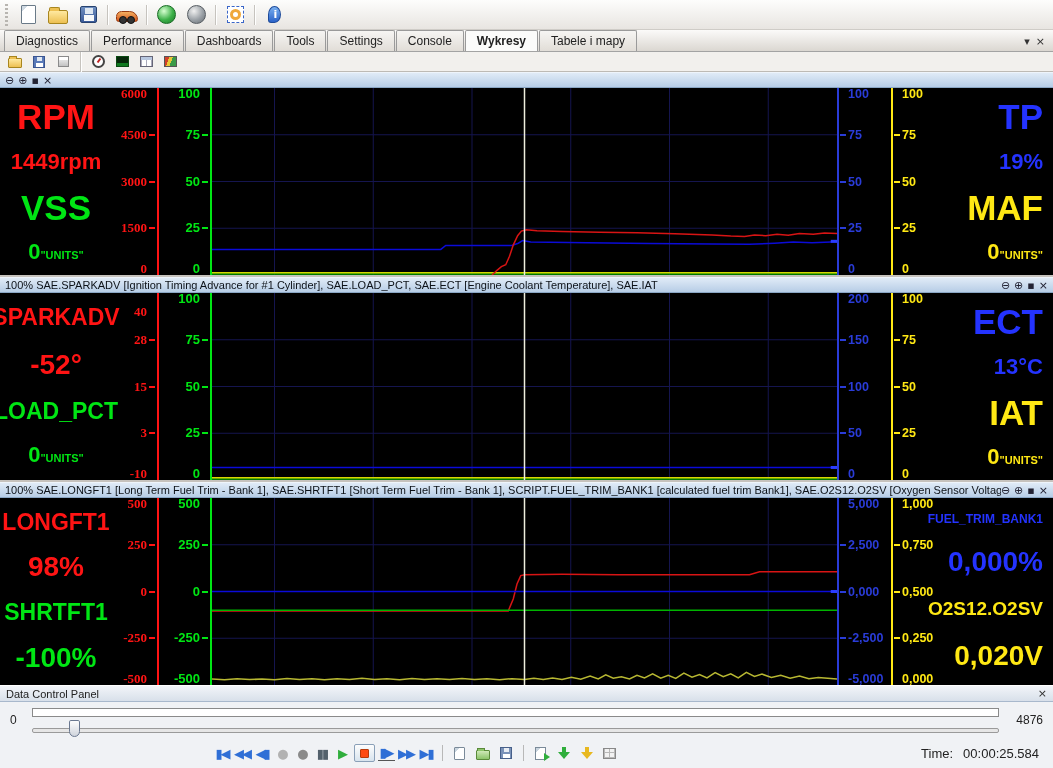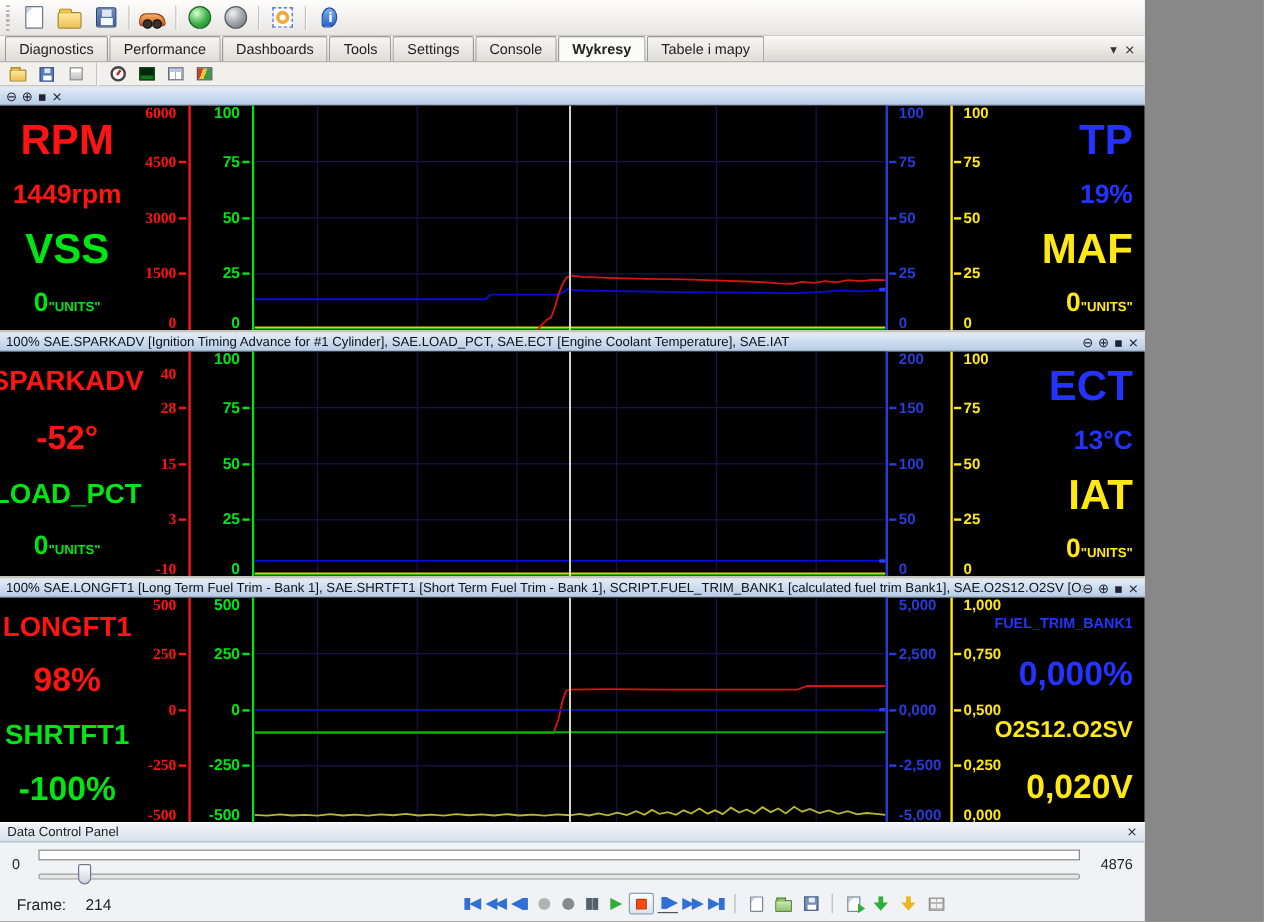--- a/index.html
+++ b/index.html
@@ -1,17 +1,17 @@
 <!DOCTYPE html>
 <html><head>
 <meta charset="utf-8">
 <style>
   html,body{margin:0;padding:0;background:#888;}
   *{box-sizing:border-box;}
-  .win{width:954px;height:768px;display:flex;flex-direction:column;background:#f0f2f5;
+  .win{width:1053px;height:768px;display:flex;flex-direction:column;background:#f0f2f5;
        font-family:"Liberation Sans",sans-serif;overflow:hidden;}
 
   
   .toolbar-main{height:30px;flex:none;display:flex;align-items:center;padding-left:3px;
     background:linear-gradient(#fdfdfc,#e8e5e1);border-bottom:1px solid #cfccc7;}
   .grip{width:3px;height:22px;margin:0 5px 0 2px;
     background:repeating-linear-gradient(#b8b5b0 0 2px,transparent 2px 4px);}
   .tb-btn{width:30px;height:26px;display:flex;align-items:center;justify-content:center;
     background:none;border:1px solid transparent;border-radius:3px;padding:0;}
   .tb-sep{width:1px;height:20px;background:#c6c3be;box-shadow:1px 0 0 #fff;margin:0 4px;}
@@ -473,24 +473,20 @@
     <div class="slider-stack">
       <div class="sprog"></div>
       <div class="sgroove">
         <div class="sthumb" id="sthumb" style="left: 4.39%;"></div>
       </div>
     </div>
     <span class="smax">4876</span>
   </div>
 
   <div class="bottom-row">
-    <div class="frame-group">
-      <span>Frame:</span>
-      <span>214</span>
-    </div>
     <div class="transport" id="transport">
         <span class="tglyph" style="color: rgb(47, 111, 214);">▮◀</span>
         <span class="tglyph" style="color: rgb(47, 111, 214);">◀◀</span>
         <span class="tglyph" style="color: rgb(47, 111, 214);">◀▮</span>
         <span class="tglyph" style="color: rgb(178, 178, 178);">●</span>
         <span class="tglyph" style="color: rgb(138, 138, 138);">●</span>
         <span class="tglyph" style="color: rgb(83, 97, 108);">▮▮</span>
         <span class="tglyph" style="color: rgb(47, 174, 60);">▶</span>
         <span class="stopbtn">
           <span class="stopsq"></span>
@@ -515,15 +511,19 @@
         <span class="tbtn2">
           <span class="mi mi-arrow-green mi-arrow"></span>
         </span>
         <span class="tbtn2">
           <span class="mi mi-arrow-yellow mi-arrow"></span>
         </span>
         <span class="tbtn2">
           <span class="mi mi-grid"></span>
         </span>
       </div>
+    <div class="time-group">
+      <span>Time:</span>
+      <span>00:00:25.584</span>
+    </div>
   </div>
 
 </div>
 
 </body></html>

